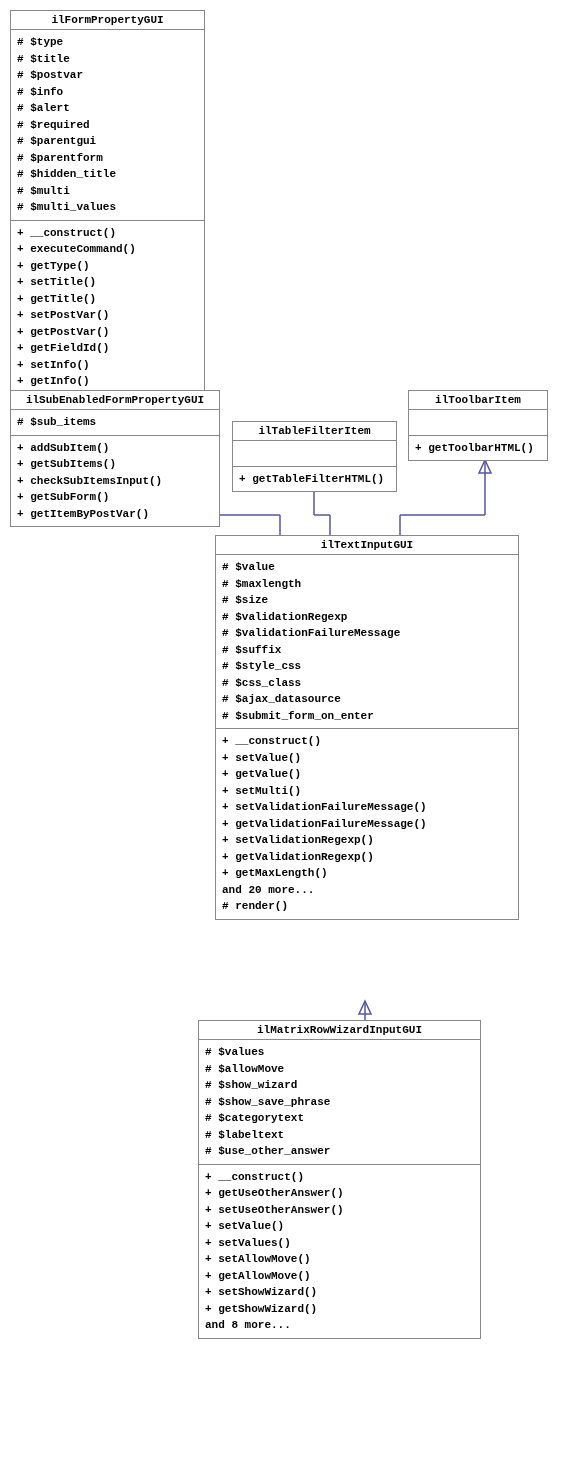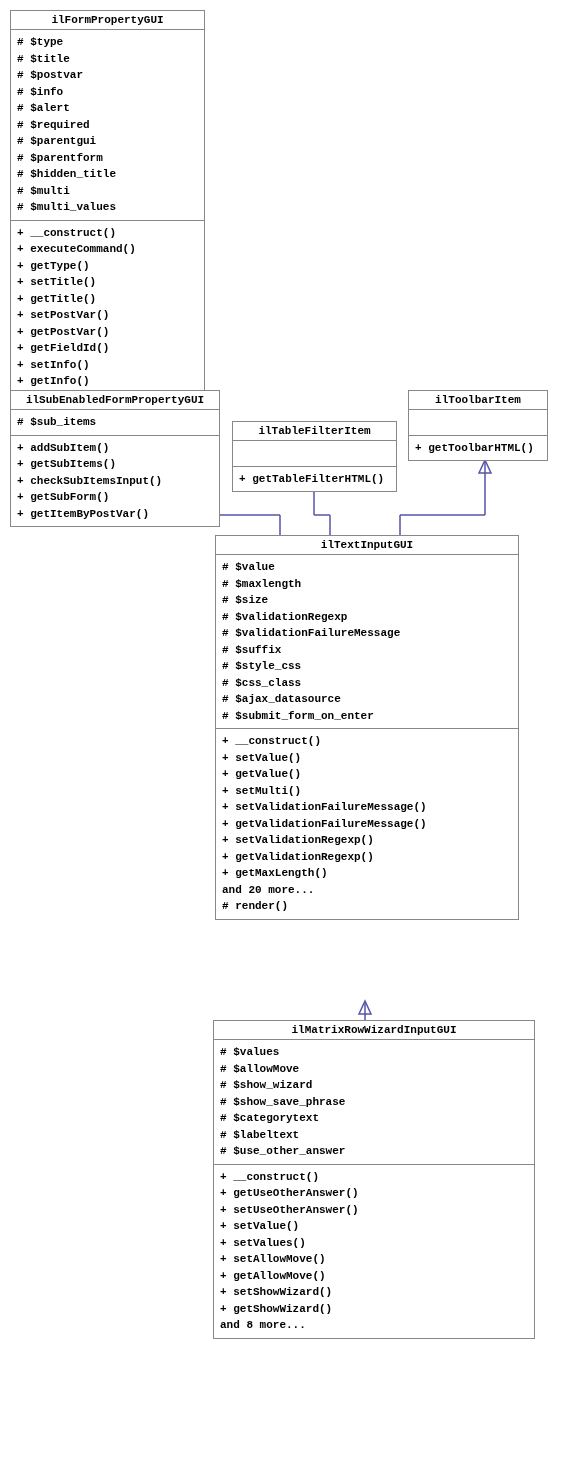--- a/index.html
+++ b/index.html
@@ -175,21 +175,21 @@
       <div>+ setValidationFailureMessage()</div>
       <div>+ getValidationFailureMessage()</div>
       <div>+ setValidationRegexp()</div>
       <div>+ getValidationRegexp()</div>
       <div>+ getMaxLength()</div>
       <div>and 20 more...</div>
       <div># render()</div>
     </div>
   </div>
 
-  <div class="uml-box" style="left:213px; top:1020px; width:322px;">
+  <div class="uml-box" style="left:198px; top:1020px; width:283px;">
     <div class="box-title">ilMatrixRowWizardInputGUI</div>
     <div class="box-section">
       <div># $values</div>
       <div># $allowMove</div>
       <div># $show_wizard</div>
       <div># $show_save_phrase</div>
       <div># $categorytext</div>
       <div># $labeltext</div>
       <div># $use_other_answer</div>
     </div>

